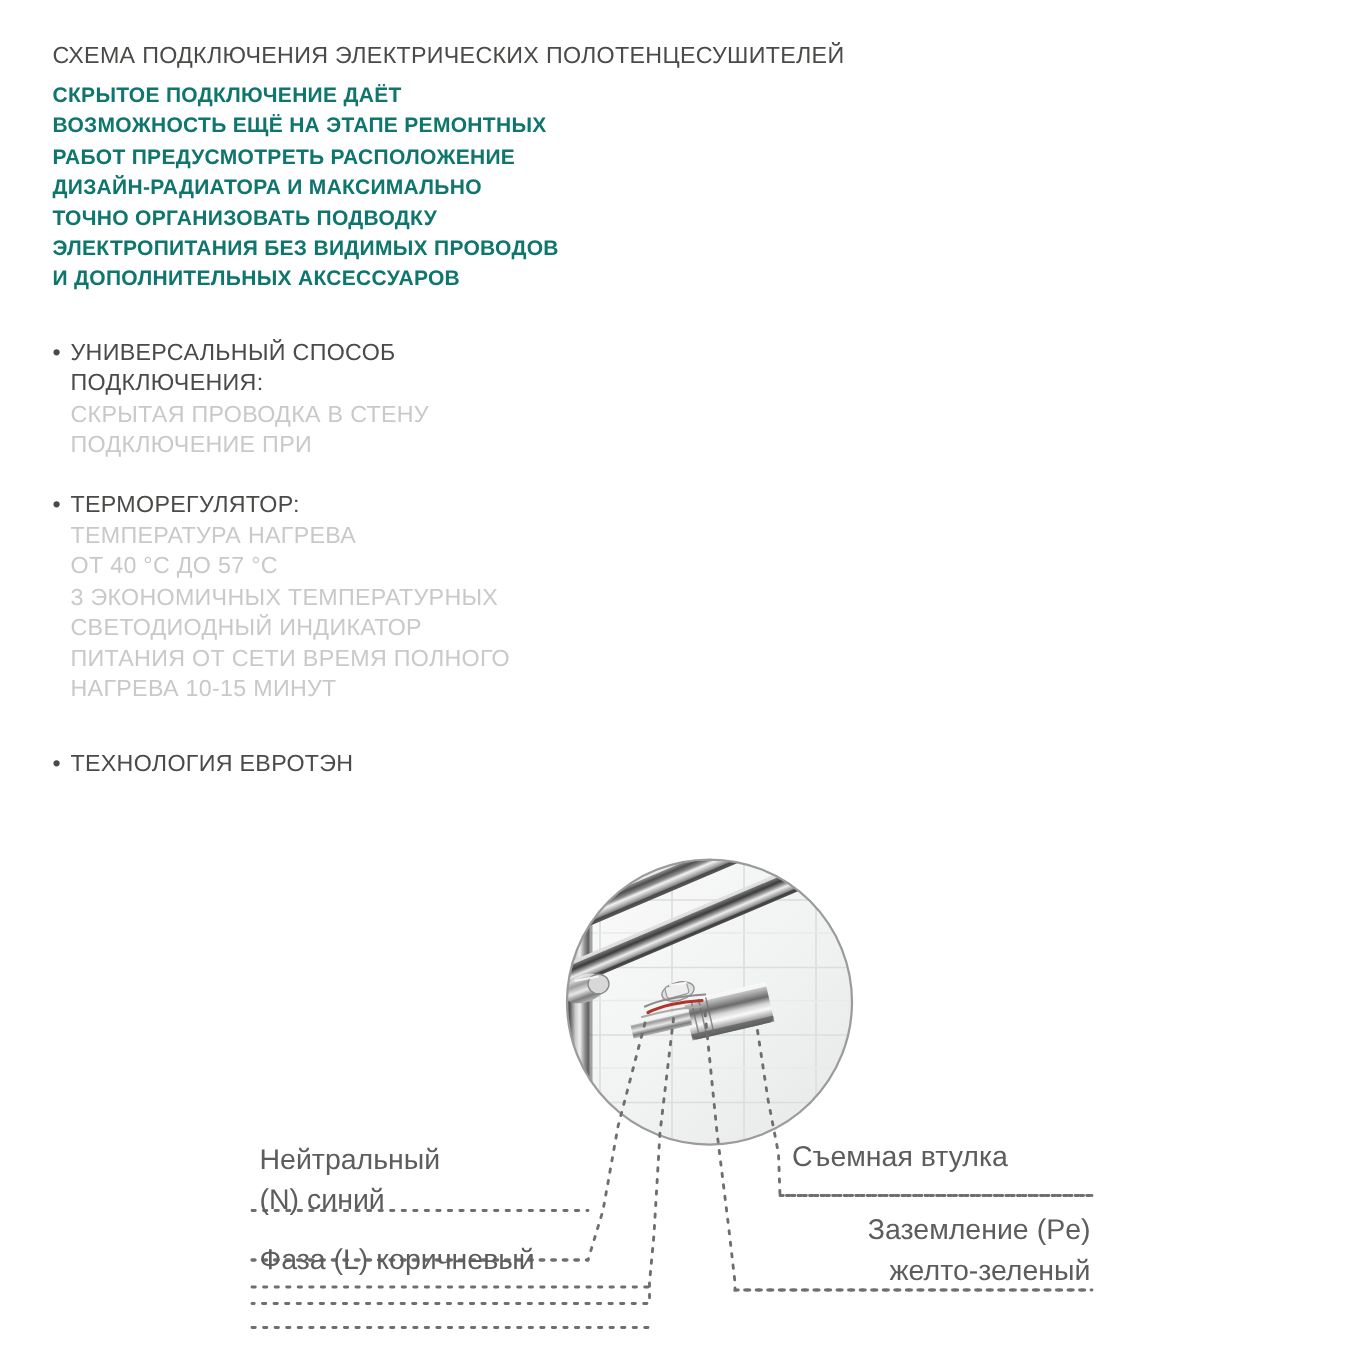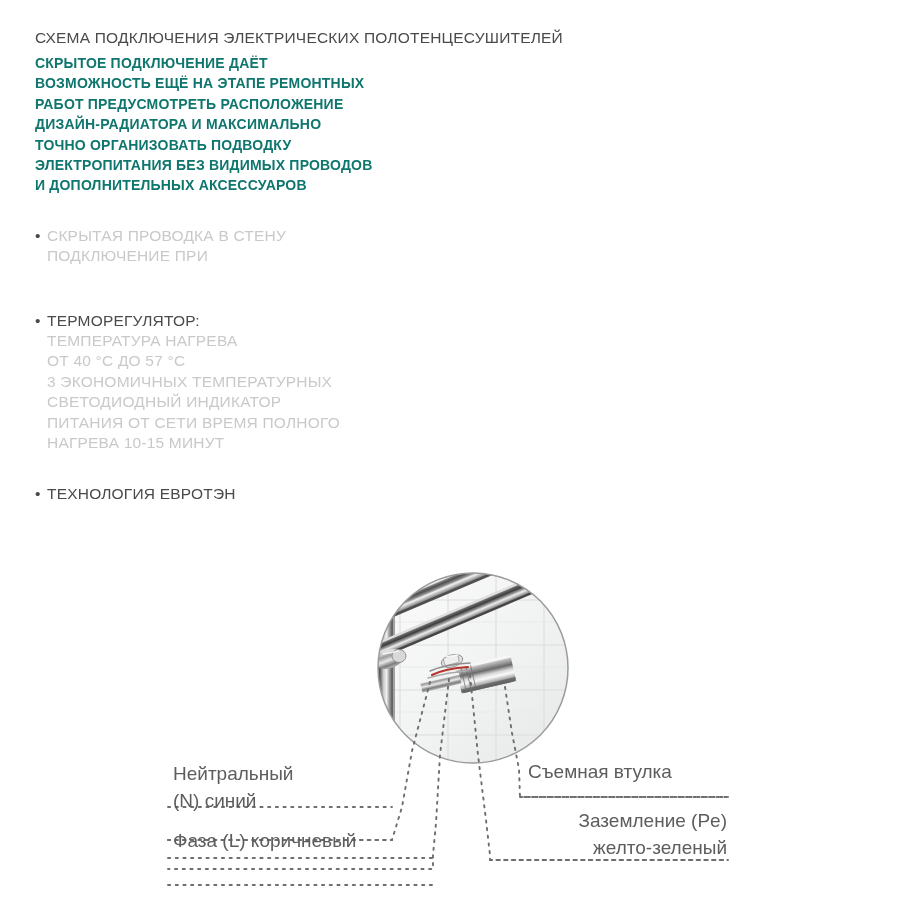--- a/index.html
+++ b/index.html
@@ -44,21 +44,21 @@
     line-height: 20.4px;
     letter-spacing: .2px;
     color: #0f766e;
     white-space: nowrap;
     font-weight: bold;
   }
 
   .bullet-group {
     margin-top: 30px;
   }
-  .bullet-group.second { margin-top: 44px; }
+  .bullet-group.second { margin-top: 20px; }
   .bullet-group.third  { }
 
   .bullet-row {
     display: flex;
     align-items: flex-start;
   }
   .bullet-dot {
     width: 12px;
     flex: 0 0 12px;
     color: #4a4a48;
@@ -135,20 +135,24 @@
     <li>ДИЗАЙН-РАДИАТОРА И МАКСИМАЛЬНО</li>
     <li>ТОЧНО ОРГАНИЗОВАТЬ ПОДВОДКУ</li>
     <li>ЭЛЕКТРОПИТАНИЯ БЕЗ ВИДИМЫХ ПРОВОДОВ</li>
     <li>И ДОПОЛНИТЕЛЬНЫХ АКСЕССУАРОВ</li>
   </ul>
 
   <div class="bullet-group first">
     <div class="bullet-row">
       <span class="bullet-dot"></span>
       <div class="bullet-body">
+        <ul class="bullet-head">
+          <li>УНИВЕРСАЛЬНЫЙ СПОСОБ</li>
+          <li>ПОДКЛЮЧЕНИЯ:</li>
+        </ul>
         <ul class="bullet-sub">
           <li>СКРЫТАЯ ПРОВОДКА В СТЕНУ</li>
           <li>ПОДКЛЮЧЕНИЕ ПРИ</li>
         </ul>
       </div>
     </div>
   </div>
 
   <div class="bullet-group second">
     <div class="bullet-row">

